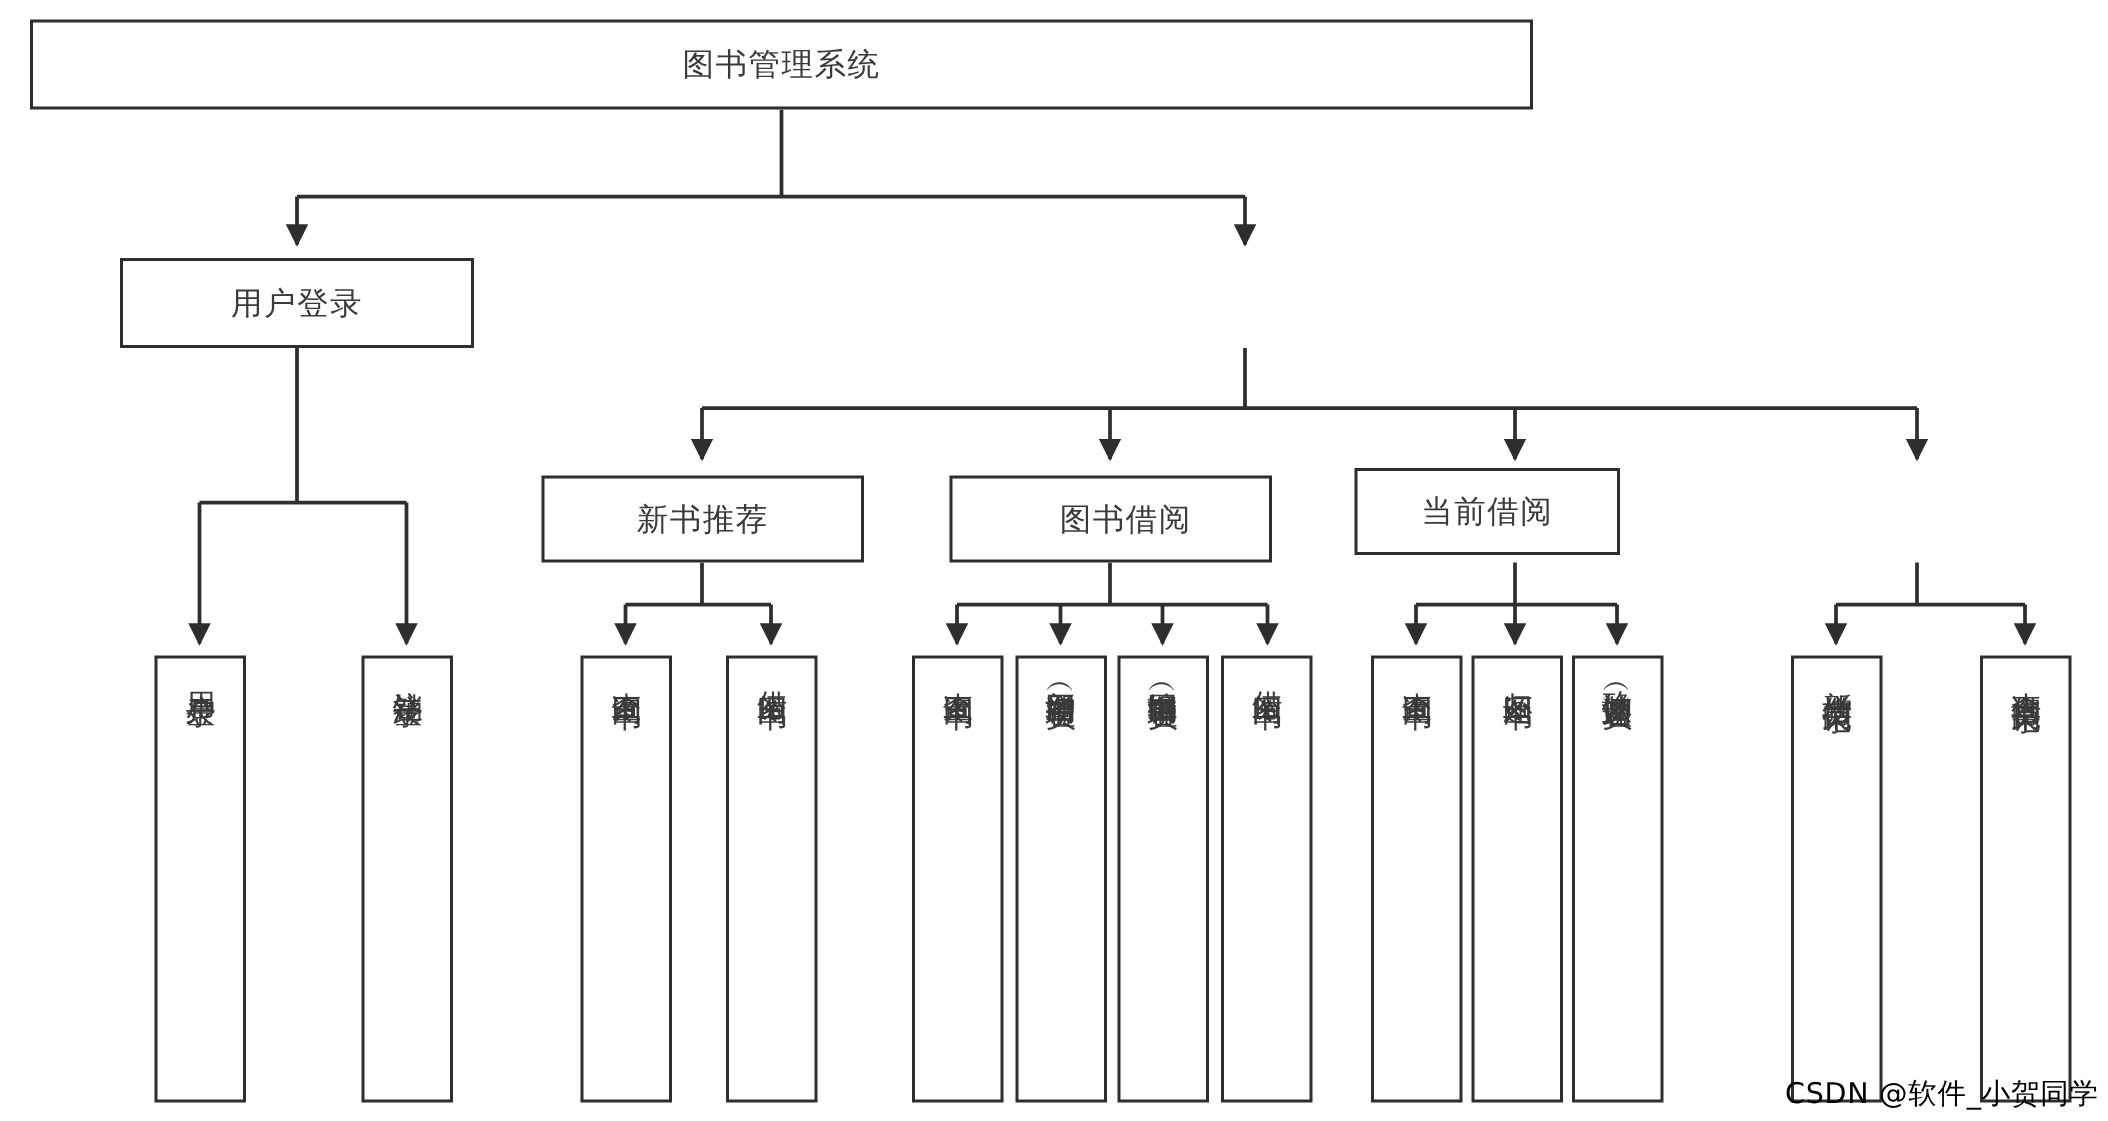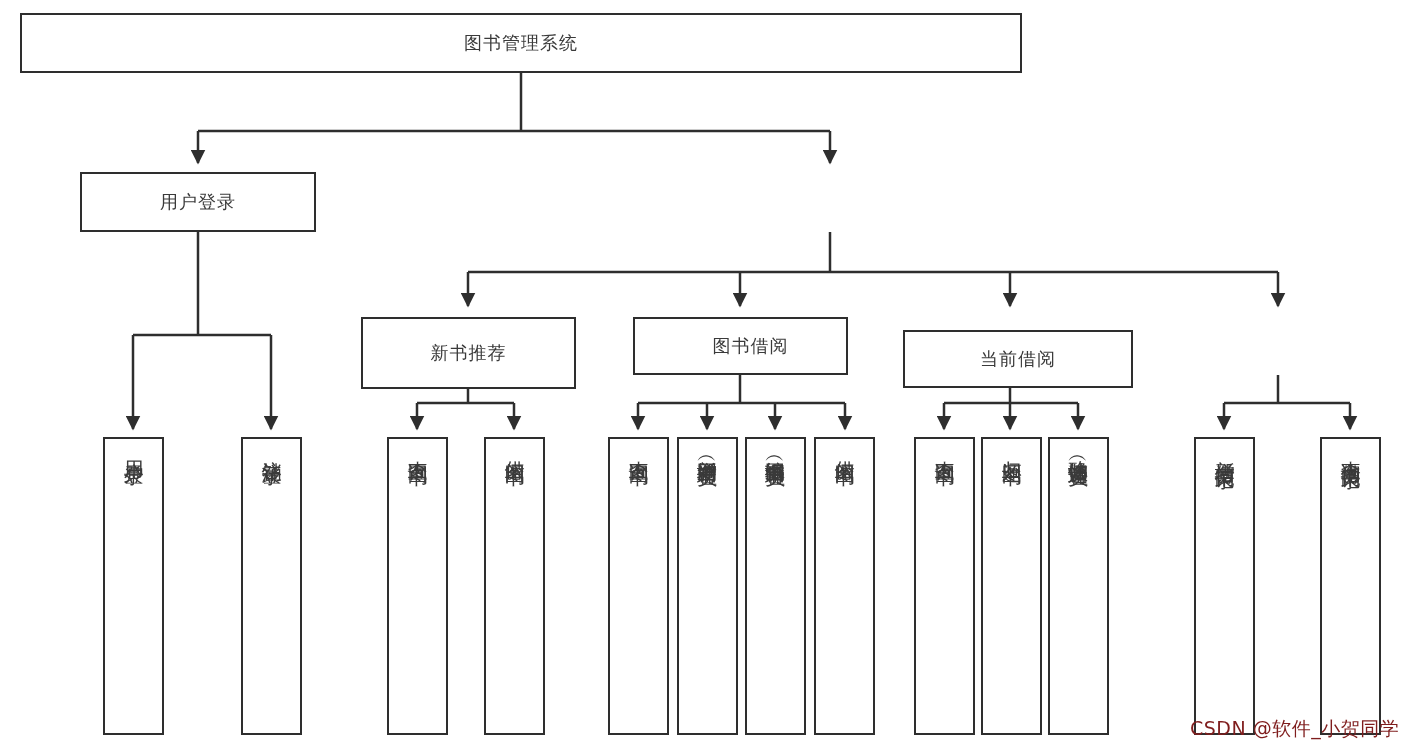--- a/index.html
+++ b/index.html
@@ -29,21 +29,21 @@
     position: absolute;
     box-sizing: border-box;
     border: 2.5px solid #2e2e2e;
     background: #ffffff;
     display: flex;
     align-items: center;
     justify-content: center;
     color: #3a3a3a;
   }
   .node.h {
-    font-size: 18px;
+    font-size: 21px;
     letter-spacing: 1px;
     line-height: 1;
   }
   .node.v {
     align-items: flex-start;
     justify-content: center;
     padding-top: 6px;
   }
   .node.v .vtext {
     writing-mode: vertical-rl;
@@ -54,21 +54,21 @@
     white-space: nowrap;
     color: #3a3a3a;
   }
   .node.v.tall .vtext {
     letter-spacing: 1px;
     line-height: 1.1;
   }
   .watermark {
     position: absolute;
     font-size: 19px;
-    color: #7f1d1d;
+    color: #000000;
     white-space: nowrap;
     letter-spacing: 0.5px;
   }
 </style>
 </head>
 <body>
 
 <div id="canvas">
 
   <svg id="wires" viewBox="0 0 1405 747">
@@ -122,27 +122,27 @@
   </svg>
 
   <div class="node h" style="left:20px; top:13px; width:1002px; height:60px;">
     <span>图书管理系统</span>
   </div>
 
   <div class="node h" style="left:80px; top:172px; width:236px; height:60px;">
     <span>用户登录</span>
   </div>
 
-  <div class="node h" style="left:361px; top:317px; width:215px; height:72px;">
+  <div class="node h" style="left:361px; top:317px; width:215px; height:58px;">
     <span>新书推荐</span>
   </div>
   <div class="node h" style="left:633px; top:317px; width:215px; height:58px;padding-left:20px;">
     <span>图书借阅</span>
   </div>
-  <div class="node h" style="left:903px; top:330px; width:230px; height:58px;">
+  <div class="node h" style="left:903px; top:312px; width:177px; height:58px;">
     <span>当前借阅</span>
   </div>
 
   <div class="node v" style="left:103px; top:437px; width:61px; height:298px;">
     <span class="vtext">用户登录</span>
   </div>
   <div class="node v" style="left:241px; top:437px; width:61px; height:298px;">
     <span class="vtext">注销登录</span>
   </div>
 

